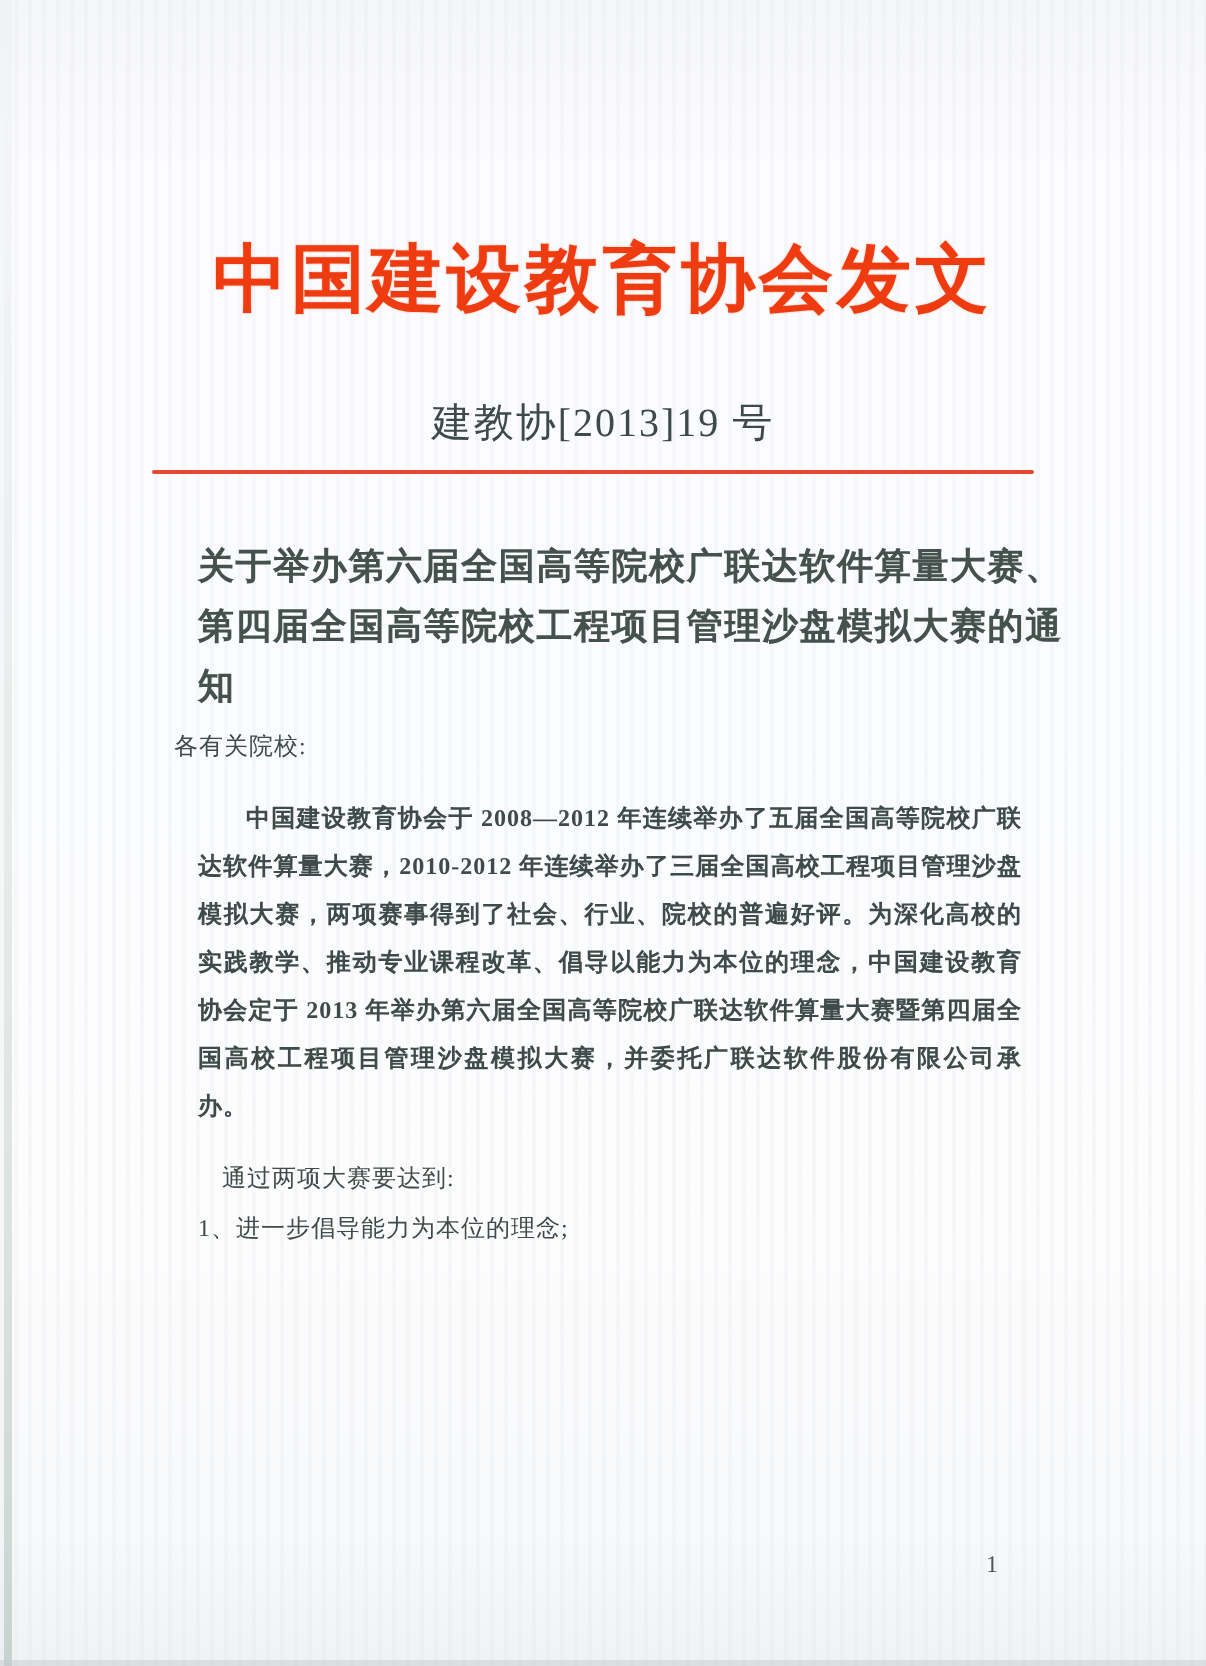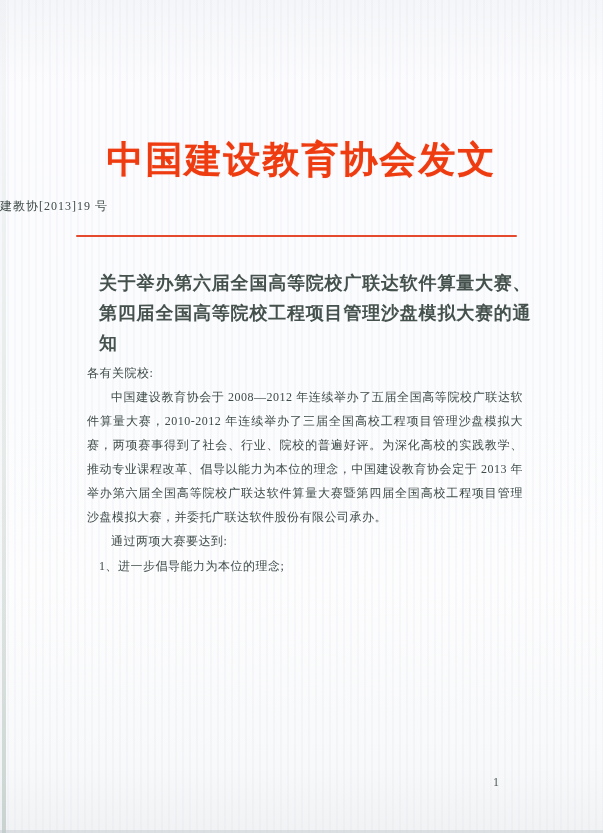--- a/index.html
+++ b/index.html
@@ -34,35 +34,35 @@
       rgba(168, 184, 176, 0.55) 100%);
   }
   .bottom-edge {
     position: absolute;
     left: 0; bottom: 0;
     width: 100%; height: 3px;
     background: rgba(194, 200, 205, 0.45);
   }
   .doc-title {
     position: absolute;
-    top: 135px; left: 0;
+    top: 115px; left: 0;
     width: 100%;
     text-align: center;
     font-size: 37px;
     font-weight: bold;
     letter-spacing: 2px;
     color: #ee3b10;
     text-shadow: 0 0 1px rgba(238, 59, 16, 0.45);
   }
   .doc-number {
     position: absolute;
     top: 198px; left: 0;
     width: 100%;
-    text-align: left;
-    font-size: 12px;
+    text-align: center;
+    font-size: 20px;
     letter-spacing: 1px;
     color: #3d4a47;
   }
   .divider {
     position: absolute;
     top: 235px; left: 76px;
     width: 441px; height: 2px;
     background: #e64a2e;
     border-radius: 1px;
   }
@@ -83,23 +83,24 @@
     width: 436px;
     font-size: 12px;
     line-height: 24px;
     letter-spacing: 0.5px;
     color: #3e4b48;
   }
   .salutation {
     margin: 0;
   }
   .paragraph {
-    margin: 0;
+    margin: 12px;
     text-indent: 2em;
     text-align: justify;
+    font-weight: bold;
   }
   .goals-intro {
     margin: 0;
     text-indent: 2em;
   }
   .goal-item {
     margin: 12px;
     margin-top: 1px;
   }
   .page-number {

